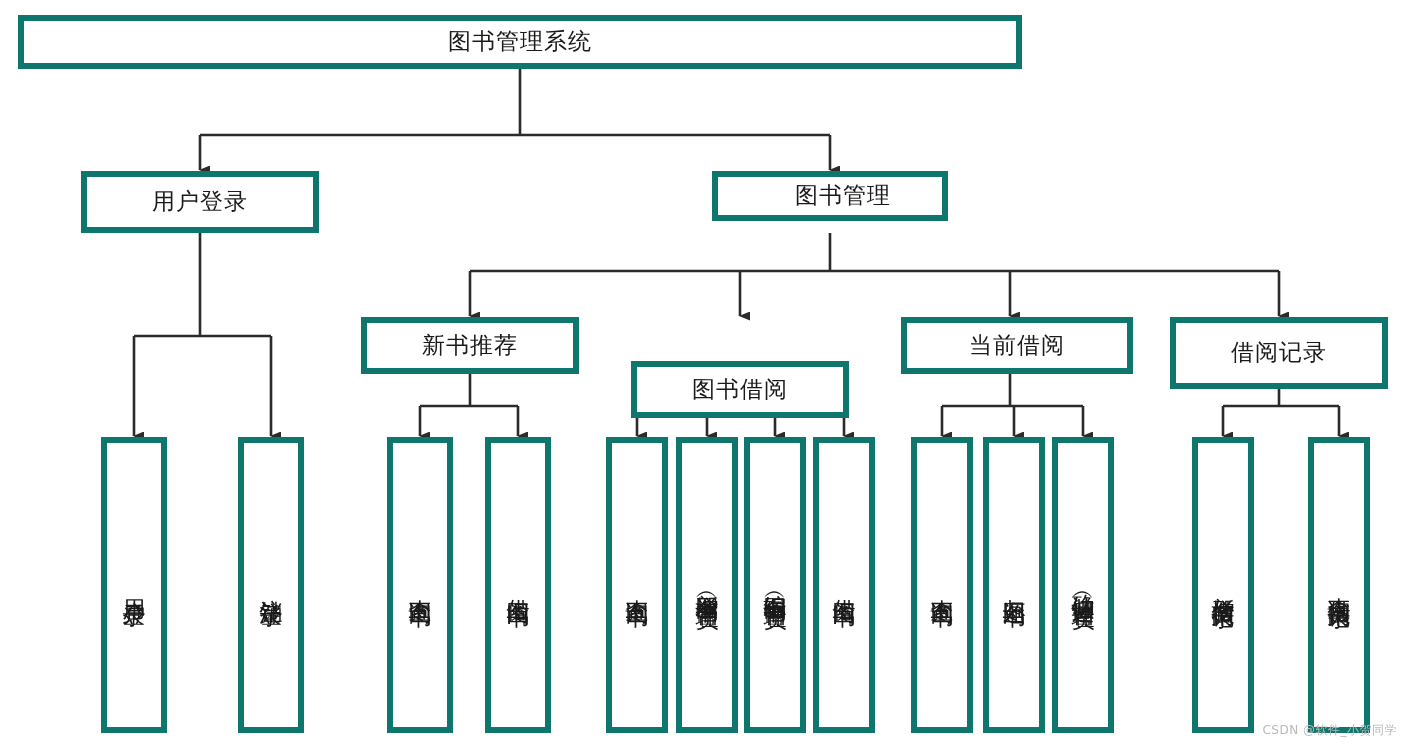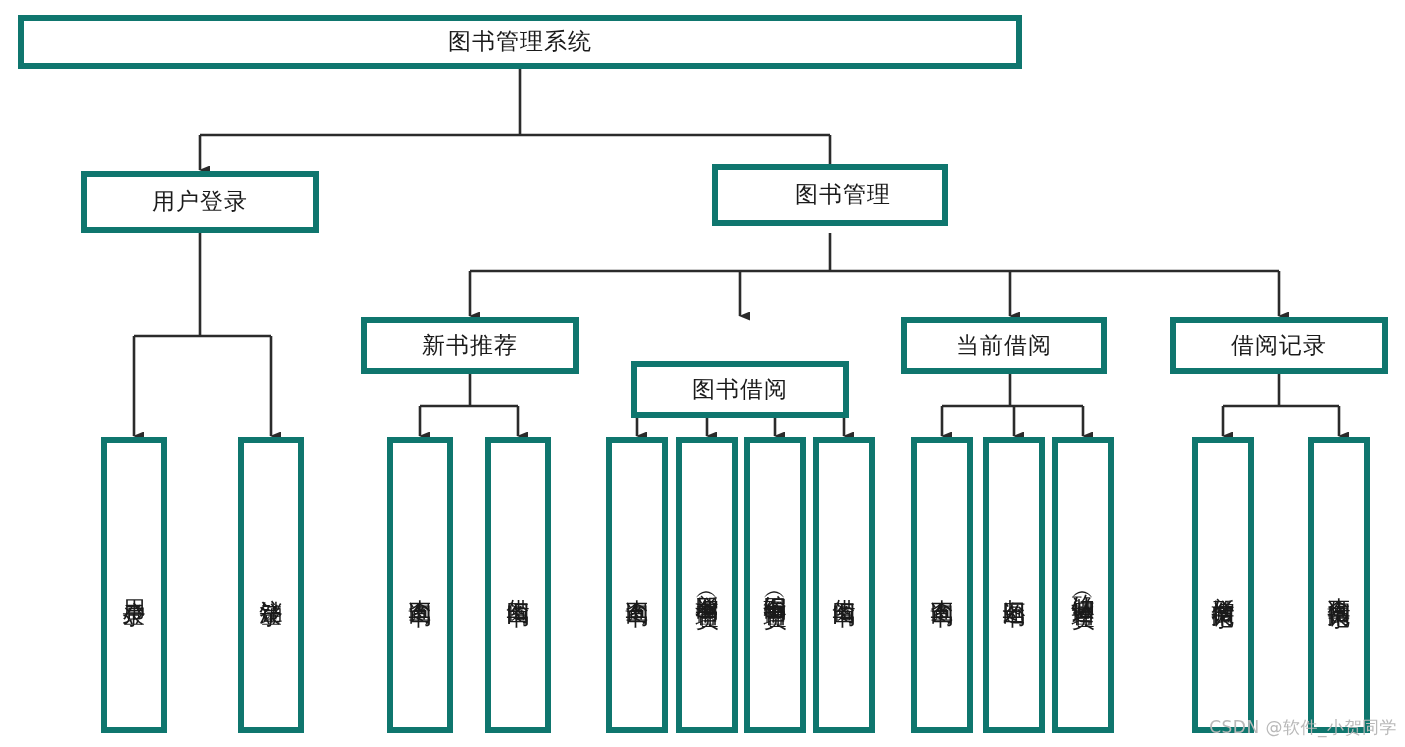--- a/index.html
+++ b/index.html
@@ -54,21 +54,21 @@
   }
   .node.vert > span {
     writing-mode: vertical-rl;
     text-orientation: upright;
     display: block;
   }
   #watermark {
     position: absolute;
     right: 8px;
     bottom: 8px;
-    font-size: 17px;
+    font-size: 12px;
     color: #b9b9b9;
     letter-spacing: 0.5px;
     white-space: nowrap;
     user-select: none;
   }
 </style>
 </head>
 <body>
 
 <div id="diagram-root">
@@ -116,34 +116,34 @@
       </g>
   </svg>
 
   <div class="node horiz" style="left: 18px; top: 15px; width: 1004px; height: 54px;">
     <span>图书管理系统</span>
   </div>
 
   <div class="node horiz" style="left: 81px; top: 171px; width: 238px; height: 62px;">
     <span>用户登录</span>
   </div>
-  <div class="node horiz" style="left: 712px; top: 164px; width: 236px; height: 62px; padding-left: 26px;">
+  <div class="node horiz" style="left: 712px; top: 171px; width: 236px; height: 50px; padding-left: 26px;">
     <span>图书管理</span>
   </div>
 
   <div class="node horiz" style="left: 361px; top: 317px; width: 218px; height: 57px;">
     <span>新书推荐</span>
   </div>
   <div class="node horiz" style="left: 631px; top: 317px; width: 218px; height: 57px; margin-top: 44px;">
     <span>图书借阅</span>
   </div>
-  <div class="node horiz" style="left: 901px; top: 317px; width: 206px; height: 57px;">
+  <div class="node horiz" style="left: 901px; top: 317px; width: 232px; height: 57px;">
     <span>当前借阅</span>
   </div>
-  <div class="node horiz" style="left: 1170px; top: 317px; width: 218px; height: 57px;">
+  <div class="node horiz" style="left: 1170px; top: 317px; width: 218px; height: 72px;">
     <span>借阅记录</span>
   </div>
 
   <div class="node vert" style="left: 101px; top: 437px; width: 66px; height: 296px;">
     <span>用户登录</span>
   </div>
   <div class="node vert" style="left: 238px; top: 437px; width: 66px; height: 296px;">
     <span>注销登录</span>
   </div>
   <div class="node vert" style="left: 387px; top: 437px; width: 66px; height: 296px;">

